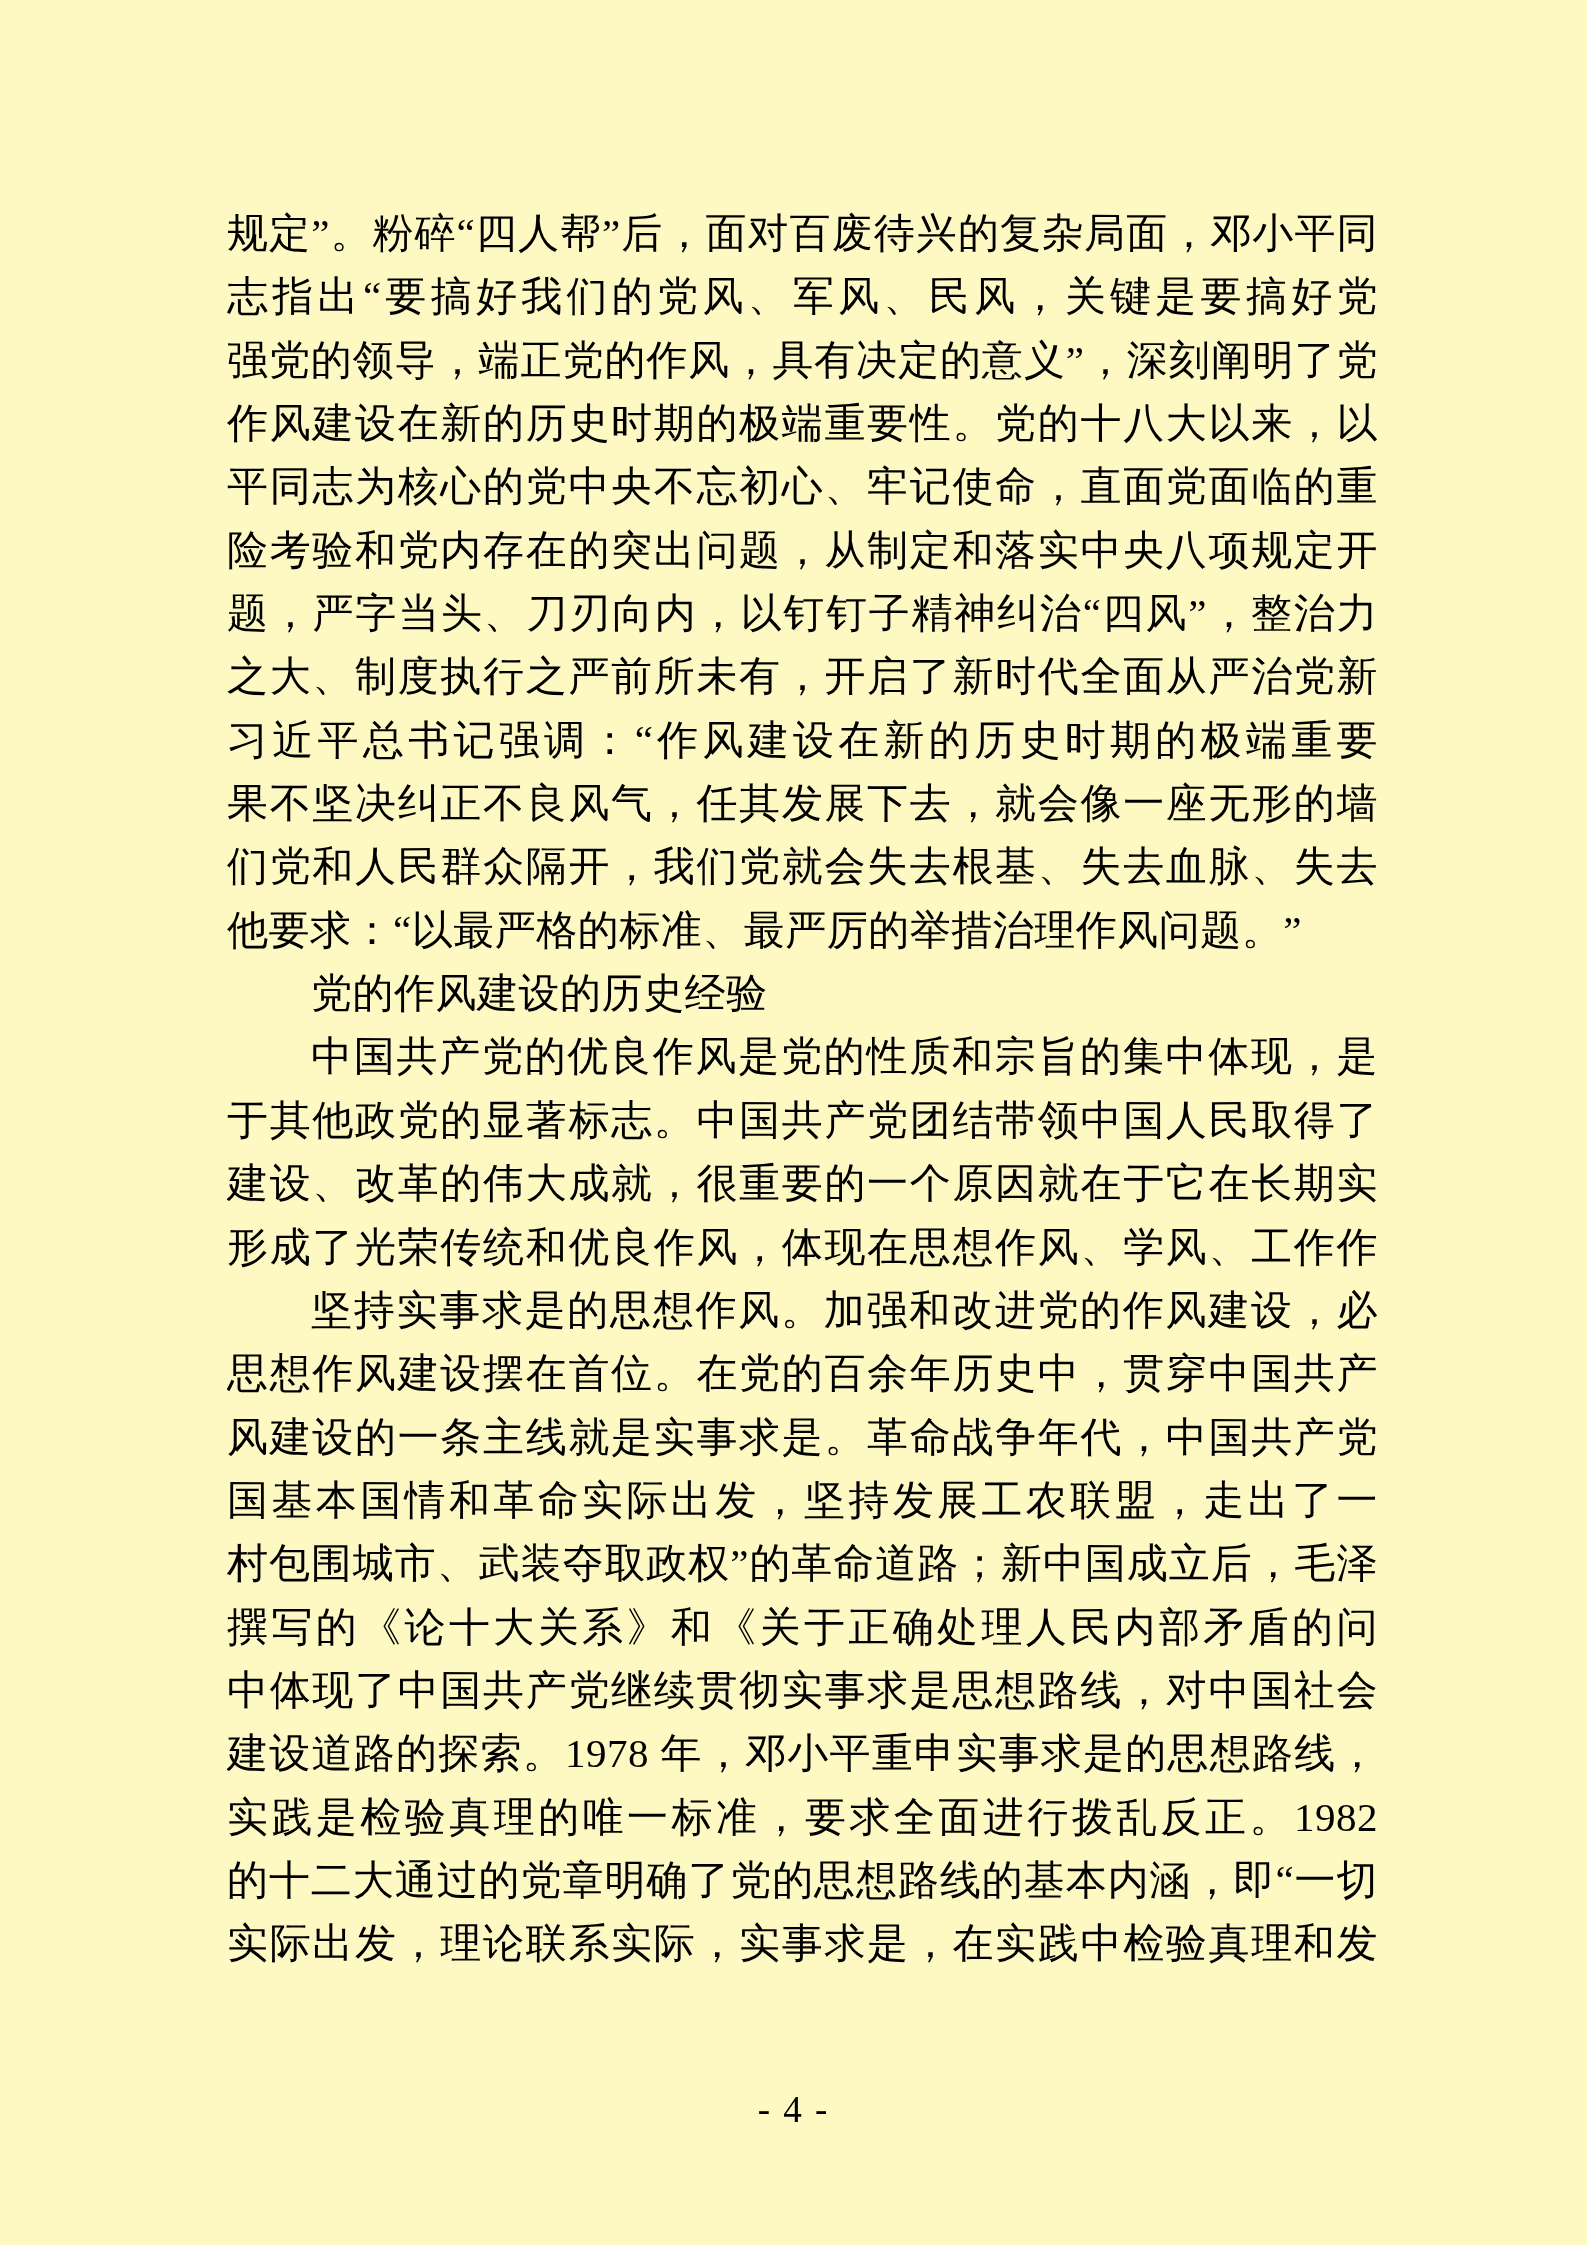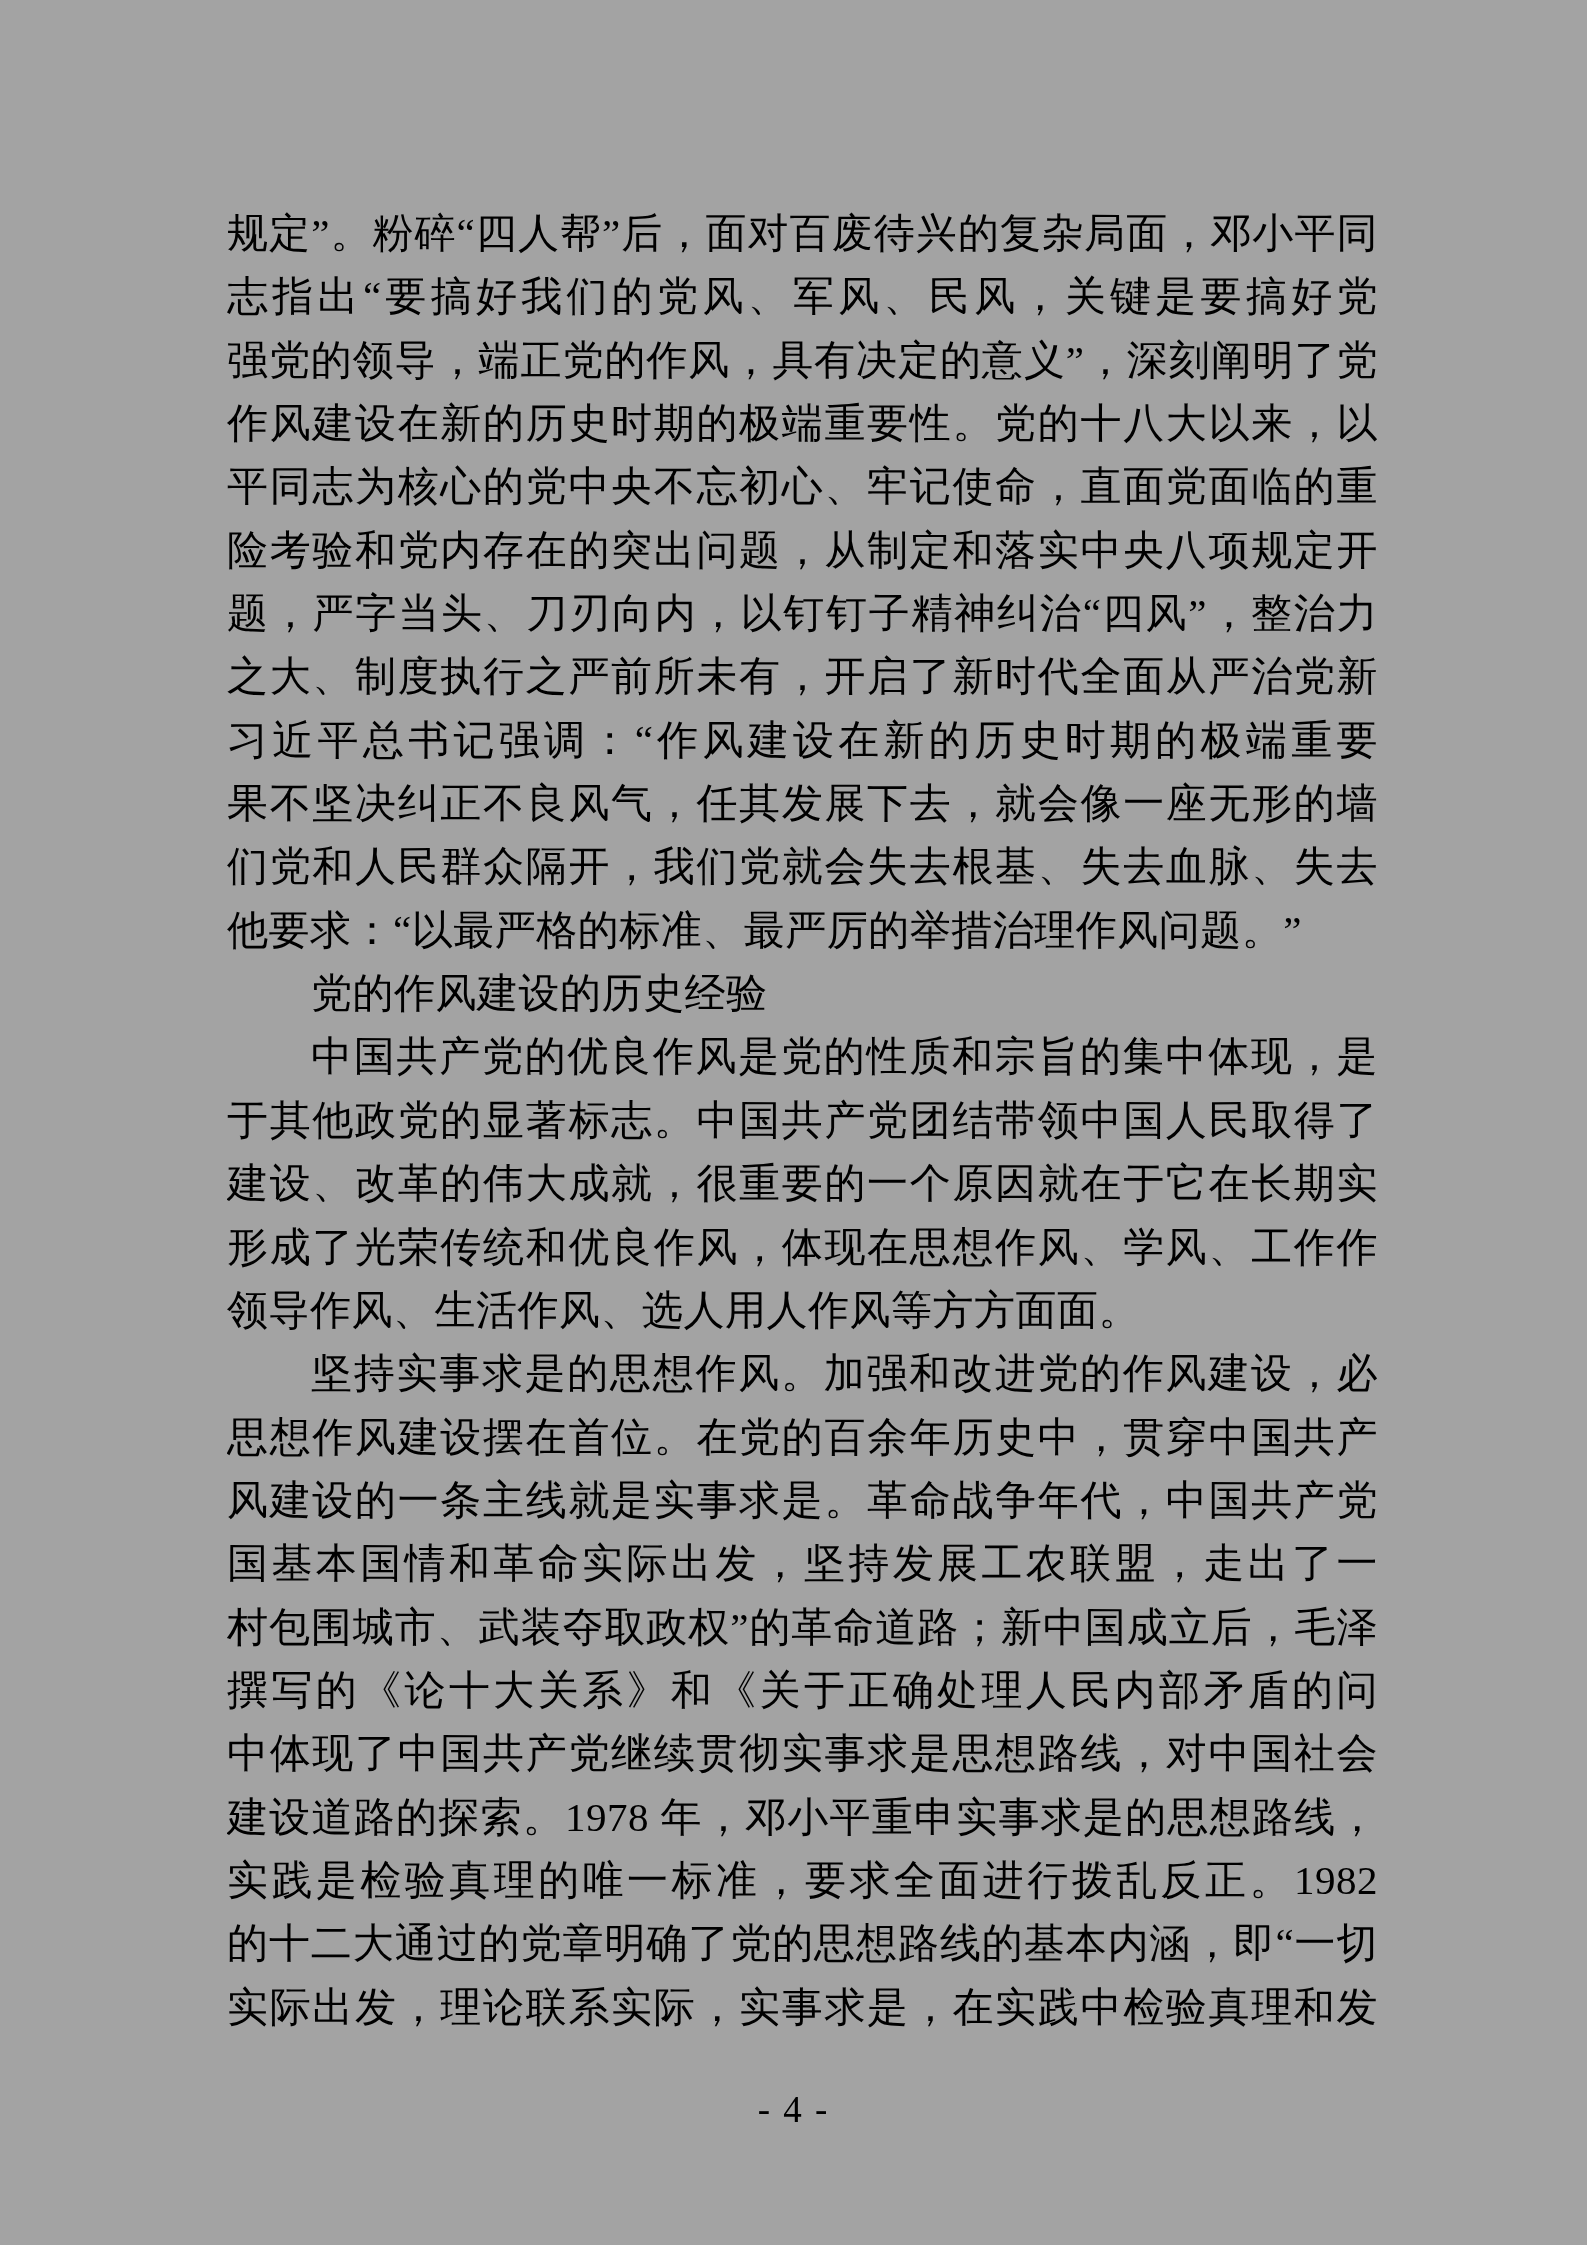--- a/index.html
+++ b/index.html
@@ -4,21 +4,21 @@
 <style>
   html, body {
     margin: 0;
     padding: 0;
     background: #ffffff;
   }
   .page {
     position: relative;
     width: 1587px;
     height: 2245px;
-    background: #a3a3a3;
+    background: #fef9c3;
     overflow: hidden;
     font-family: "Liberation Serif", "DejaVu Serif", serif;
     color: #000000;
   }
   .text-block {
     position: absolute;
     left: 227px;
     top: 202px;
     width: 1151px;
   }
@@ -72,21 +72,20 @@
     <div class="line full">之大、制度执行之严前所未有，开启了新时代全面从严治党新篇章。</div>
     <div class="line full">习近平总书记强调：“作风建设在新的历史时期的极端重要性”“如</div>
     <div class="line full">果不坚决纠正不良风气，任其发展下去，就会像一座无形的墙把我</div>
     <div class="line full">们党和人民群众隔开，我们党就会失去根基、失去血脉、失去力量”；</div>
     <div class="line end">他要求：“以最严格的标准、最严厉的举措治理作风问题。”</div>
     <div class="line end indent">党的作风建设的历史经验</div>
     <div class="line full indent">中国共产党的优良作风是党的性质和宗旨的集中体现，是区别</div>
     <div class="line full">于其他政党的显著标志。中国共产党团结带领中国人民取得了革命、</div>
     <div class="line full">建设、改革的伟大成就，很重要的一个原因就在于它在长期实践中</div>
     <div class="line full">形成了光荣传统和优良作风，体现在思想作风、学风、工作作风、</div>
-    <div class="line end">领导作风、生活作风、选人用人作风等方方面面。</div>
     <div class="line full indent">坚持实事求是的思想作风。加强和改进党的作风建设，必须把</div>
     <div class="line full">思想作风建设摆在首位。在党的百余年历史中，贯穿中国共产党作</div>
     <div class="line full">风建设的一条主线就是实事求是。革命战争年代，中国共产党从中</div>
     <div class="line full">国基本国情和革命实际出发，坚持发展工农联盟，走出了一条“农</div>
     <div class="line full">村包围城市、武装夺取政权”的革命道路；新中国成立后，毛泽东</div>
     <div class="line full">撰写的《论十大关系》和《关于正确处理人民内部矛盾的问题》集</div>
     <div class="line full">中体现了中国共产党继续贯彻实事求是思想路线，对中国社会主义</div>
     <div class="line full">建设道路的探索。1978 年，邓小平重申实事求是的思想路线，强调</div>
     <div class="line full">实践是检验真理的唯一标准，要求全面进行拨乱反正。1982 年，党</div>
     <div class="line full">的十二大通过的党章明确了党的思想路线的基本内涵，即“一切从</div>

